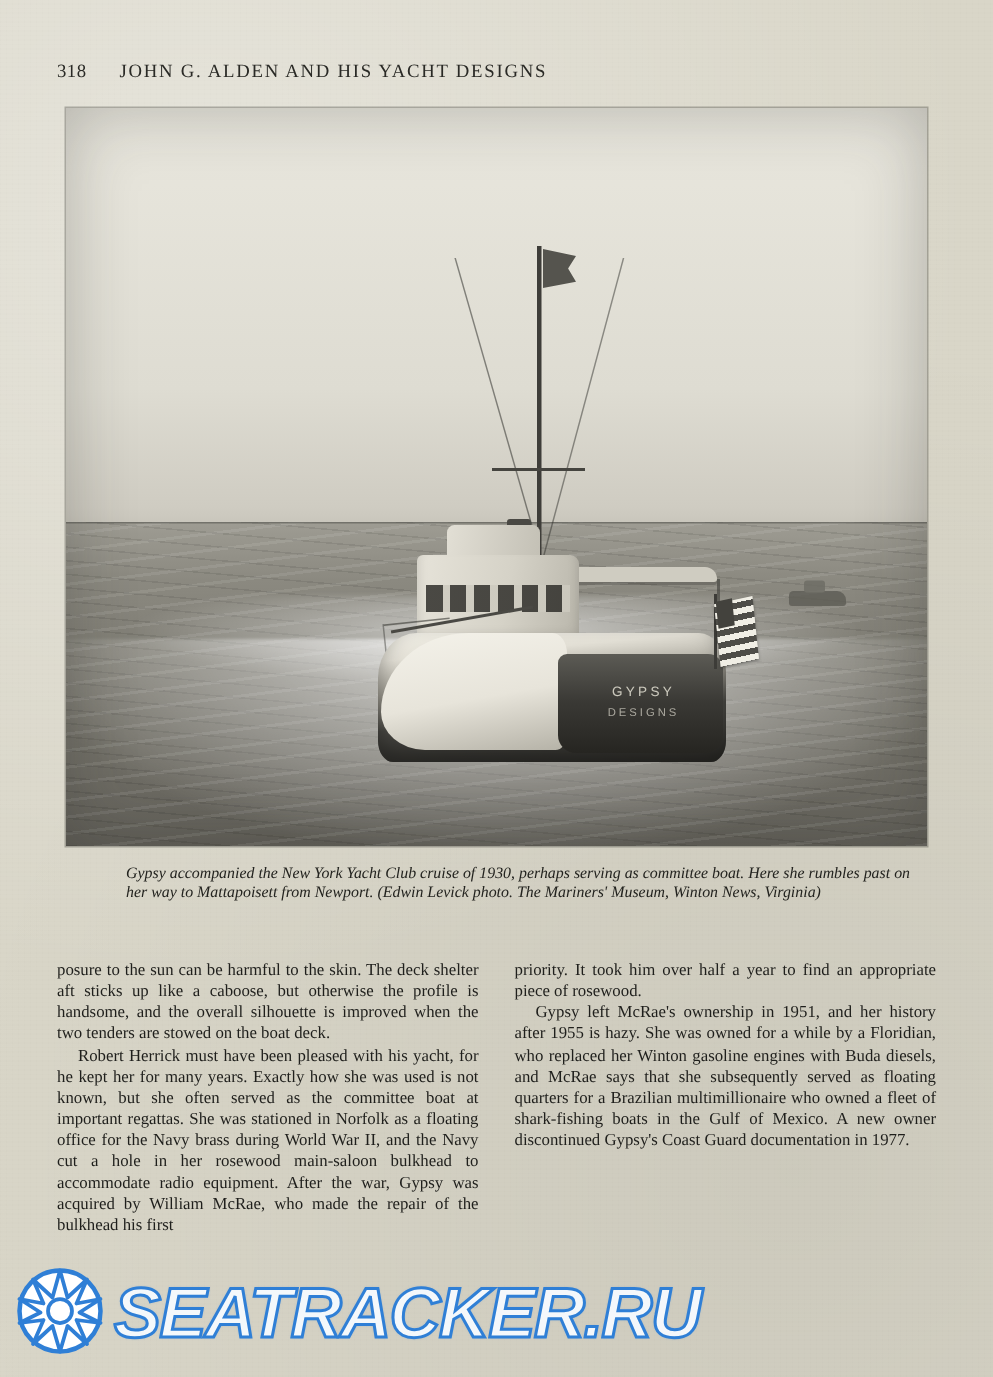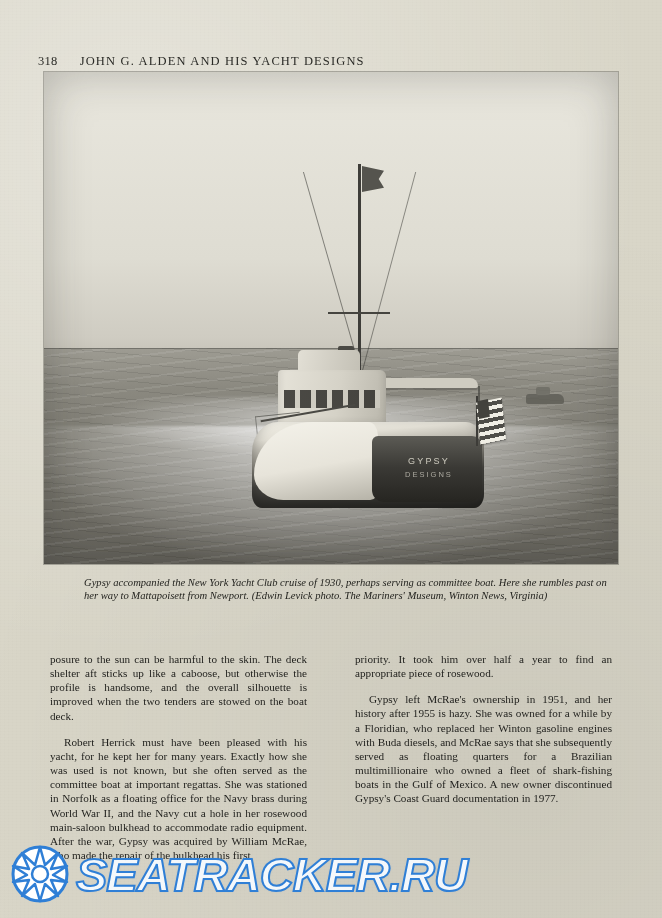--- a/index.html
+++ b/index.html
@@ -29,21 +29,21 @@
     pointer-events: none;
     opacity: 0.35;
     background-image:
       repeating-linear-gradient(0deg, rgba(0,0,0,0.02) 0px, rgba(0,0,0,0.02) 1px, rgba(255,255,255,0) 1px, rgba(255,255,255,0) 3px),
       repeating-linear-gradient(90deg, rgba(0,0,0,0.015) 0px, rgba(0,0,0,0.015) 1px, rgba(255,255,255,0) 1px, rgba(255,255,255,0) 4px);
   }
 
   
   .runhead {
     position: absolute;
-    top: 54px;
+    top: 40px;
     left: 38px;
     right: 38px;
     display: flex;
     align-items: baseline;
     gap: 22px;
     color: #2a2a26;
   }
   .folio {
     font-size: 12.5px;
     letter-spacing: 0.3px;
@@ -374,21 +374,21 @@
     gap: 24px;
   }
   .col {
     width: 281px;
     font-size: 11.2px;
     line-height: 14.15px;
     color: #1f1f1c;
     text-align: justify;
     hyphens: auto;
   }
-  .col p { margin: 12px; }
+  .col p { margin: 0; }
   .col p + p { text-indent: 14px; }
   .col .noindent { text-indent: 0; }
 
   
   .watermark {
     position: absolute;
     left: 0;
     right: 0;
     bottom: 8px;
     height: 72px;

